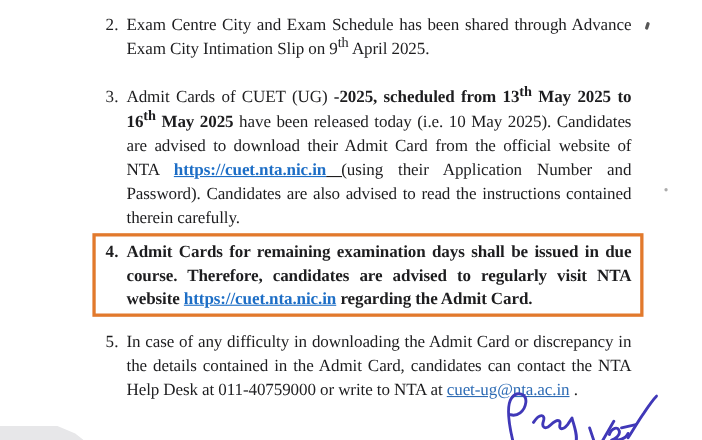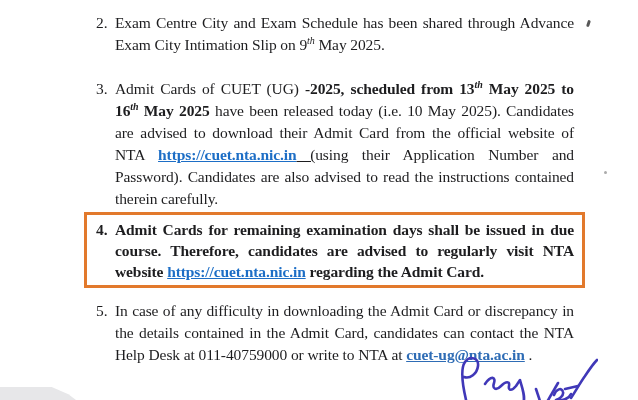--- a/index.html
+++ b/index.html
@@ -12,28 +12,28 @@
     color: #1d1d1f;
     font-size: 15.5px;
     line-height: 22px;
   }
   .doc { position: absolute; left: 96px; top: 12px; width: 478px; }
   .item { display: flex; }
   .num { width: 19px; flex: none; }
   .txt { flex: 1; margin: 0; text-align: justify; letter-spacing: -0.1px; }
   .i2 { margin-bottom: 22px; }
   .i3 { margin-bottom: 0; }
-  sup { font-size: 10px; vertical-align: super; line-height: 0; font-style: italic; }
+  sup { font-size: 13px; vertical-align: super; line-height: 0; }
   .b { font-weight: bold; }
   .link {
     color: #1d6ec6; font-weight: bold;
     text-decoration: underline; cursor: pointer; margin-top: 16px;
   }
   .link-plain {
-    color: #2e6cb5; font-weight: bold;
+    color: #2e6cb5; font-weight: normal;
     text-decoration: underline; cursor: pointer;
   }
   .paren { text-decoration: underline; }
   .box {
     border: 3px solid #e2792c;
     margin: 2px -11px 12px -12px;
     padding: 4px 8px 3px 9px;
   }
   .box .num, .box .txt { font-weight: bold; line-height: 21px; }
   .signature { position: absolute; left: 443px; top: 352px; }
@@ -54,21 +54,21 @@
     border-radius: 50%; opacity: .7;
   }
 </style>
 </head>
 <body>
 
 <div class="doc">
 
   <div class="item i2">
     <span class="num">2.</span>
-    <p class="txt"><span>Exam Centre City and Exam Schedule has been shared through Advance Exam City Intimation Slip on 9</span><sup>th</sup><span> May 2025.</span></p>
+    <p class="txt"><span>Exam Centre City and Exam Schedule has been shared through Advance Exam City Intimation Slip on 9</span><sup>th</sup><span> April 2025.</span></p>
   </div>
 
   <div class="item i3">
     <span class="num">3.</span>
     <p class="txt"><span>Admit Cards of CUET (UG) </span><span class="b"><span>-2025, scheduled from 13</span><sup>th</sup><span> May 2025 to 16</span><sup>th</sup><span> May 2025</span></span><span> have been released today (i.e. 10 May 2025). Candidates are advised to download their Admit Card from the official website of NTA </span><a class="link">https://cuet.nta.nic.in</a><span class="paren"> (</span><span>using their Application Number and Password). Candidates are also advised to read the instructions contained therein carefully.</span></p>
   </div>
 
   <div class="box">
     <div class="item">
       <span class="num">4.</span>

